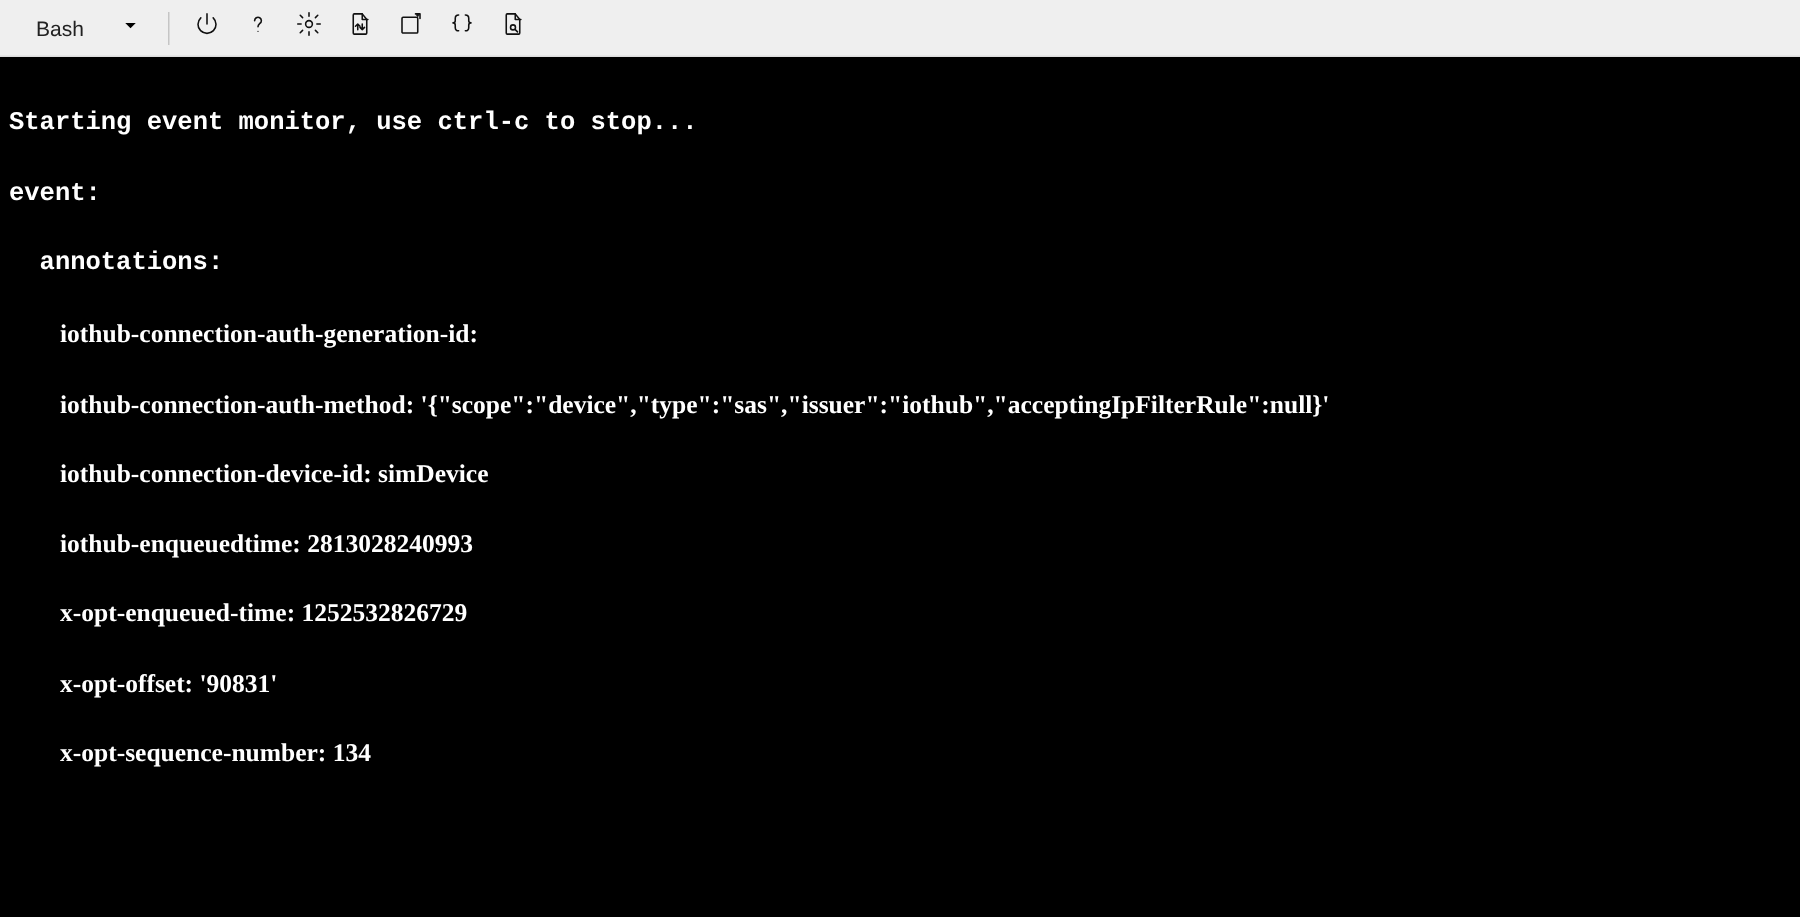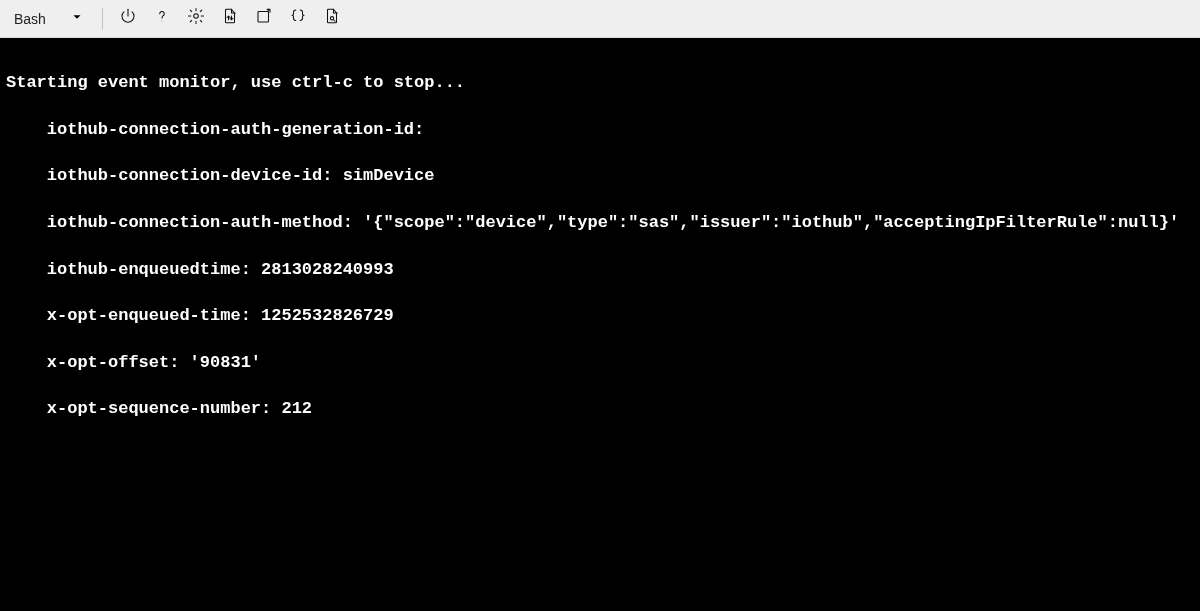--- a/index.html
+++ b/index.html
@@ -4,21 +4,21 @@
   <style>
     * { margin:0; padding:0; box-sizing:border-box; }
     body {
       width:1200px; height:611px;
       font-family:Consolas,"Courier New",monospace;
       background:#000; overflow:hidden;
     }
     .toolbar {
       height:38px; background:#efefef;
       border-bottom:1px solid #ddd;
-      display:flex; align-items:center; padding:0 6px;
+      display:flex; align-items:center; padding:0 16px;
       gap:4px;
     }
     .shell-select {
       display:flex; align-items:center; gap:24px;
       color:#222; font-family:Arial,sans-serif; font-size:14px;
       padding:4px 8px; border-radius:4px; cursor:pointer;
     }
     .vsep { width:1px; height:22px; background:#c5c5c5; margin:0 6px; }
     .tb-btn {
       width:30px; height:30px; display:flex; align-items:center;
@@ -26,21 +26,21 @@
       border-radius:4px;
     }
     .tb-btn svg { width:18px; height:18px; stroke:#111; fill:none;
       stroke-width:1.4; stroke-linecap:round; stroke-linejoin:round; }
     .terminal {
       background:#000; color:#fff; font-size:17px; line-height:1.37;
       padding:10px 6px 6px 6px; font-weight:600;
       white-space:pre;
     }
     .ind1 { padding-left:2ch; }
-    .ind2 { padding-left:4ch; }
+    .ind2 { padding-left:4ch;font-family:Liberation Serif, serif; }
   </style>
 </head>
 <body>
 
 <div class="toolbar">
   <div class="shell-select">
     <span>Bash</span>
     <span>
       <svg viewBox="0 0 24 24" width="14" height="14">
           <path d="M6 9l6 6 6-6"></path>
@@ -105,27 +105,29 @@
           <path d="M14 3v5h5"></path>
           <circle cx="12" cy="15" r="2.2"></circle>
           <path d="M14 17l2 2"></path>
         </svg>
     </span>
   </div>
 </div>
 
 <div class="terminal">
 <div>Starting event monitor, use ctrl-c to stop...</div>
+<div>event:</div>
+<div class="ind1">annotations:</div>
 <div class="ind2">iothub-connection-auth-generation-id:</div>
+<div class="ind2">iothub-connection-auth-method: '{"scope":"device","type":"sas","issuer":"iothub","acceptingIpFilterRule":null}'</div>
 <div class="ind2">iothub-connection-device-id: simDevice</div>
-<div class="ind2">iothub-connection-auth-method: '{"scope":"device","type":"sas","issuer":"iothub","acceptingIpFilterRule":null}'</div>
 <div class="ind2">iothub-enqueuedtime: 2813028240993</div>
 <div class="ind2">x-opt-enqueued-time: 1252532826729</div>
 <div class="ind2">x-opt-offset: '90831'</div>
-<div class="ind2">x-opt-sequence-number: 212</div>
+<div class="ind2">x-opt-sequence-number: 134</div>
 
 
 
 
 
 
 
 
 
 

